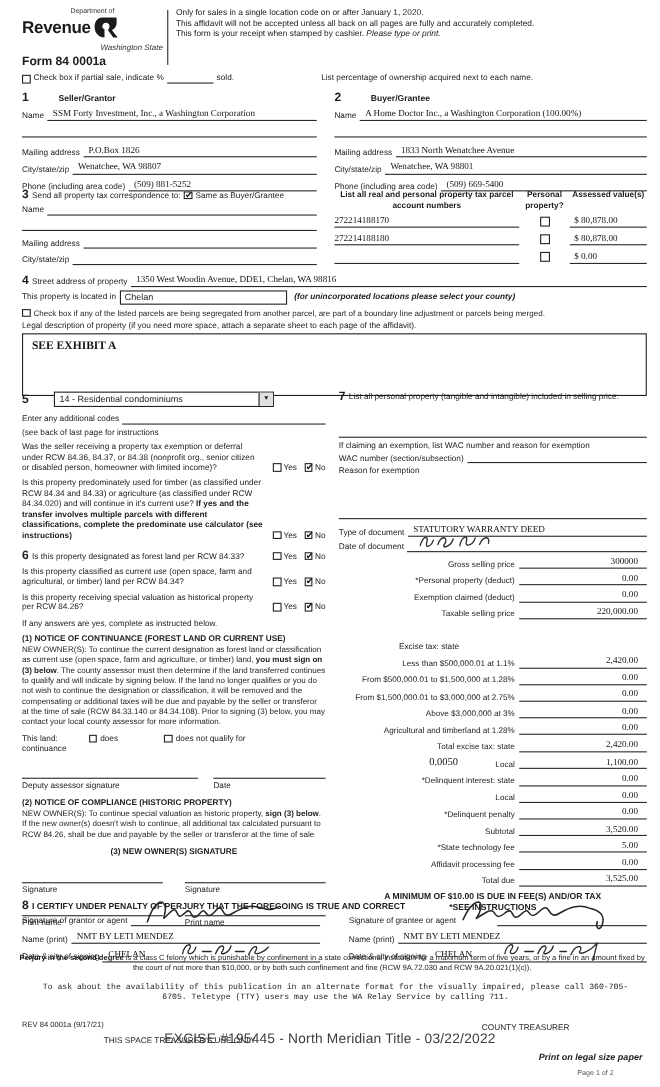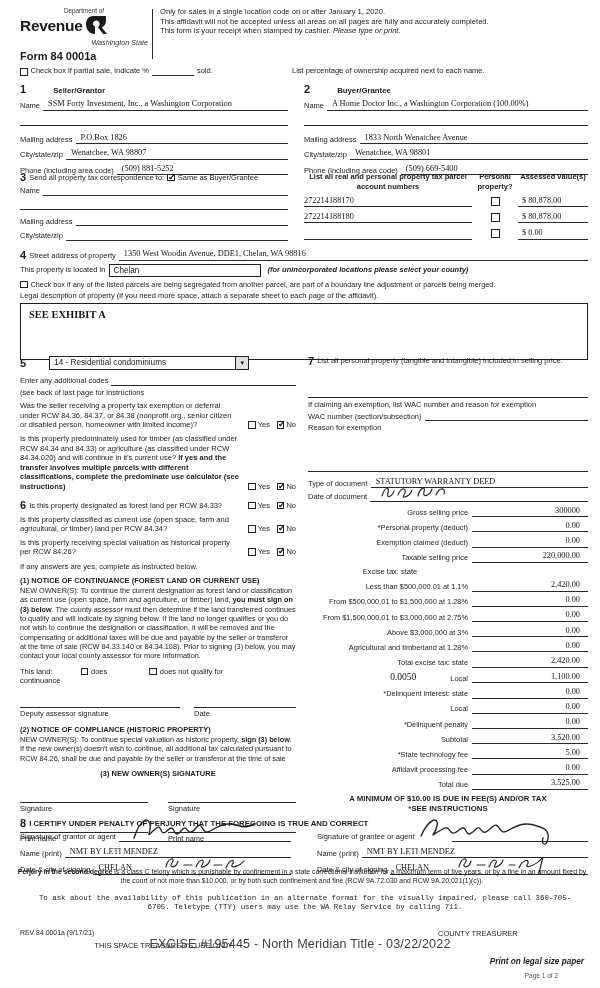--- a/index.html
+++ b/index.html
@@ -28,21 +28,21 @@
   .prow { display:flex; align-items:flex-end; margin-top:4.5px; }
   .pc1 { width:168px; }
   .pc2 { width:46px; text-align:center; }
   .pc3 { flex:1; }
   .prow .pc1 { border-bottom:1px solid #2a2a2a; min-height:10px; }
   .prow .pc3 { border-bottom:1px solid #2a2a2a; min-height:10px; padding-left:4px; }
   
   .taxrow { display:flex; align-items:flex-end; margin-top:3.6px; font-size:7.4px; }
   .taxrow .tl { flex:1; text-align:right; padding-right:4px; white-space:nowrap; }
   .taxrow .tv { width:116px; border-bottom:1px solid #2a2a2a; text-align:right; padding-right:8px; flex:none; }
-  .taxhead { text-align:center; padding-right:116px; margin-top:4px; }
+  .taxhead { text-align:center; padding-right:116px; margin-top:20px; }
   .tlflex { display:flex; justify-content:flex-end; align-items:flex-end; gap:34px; }
   .rate { font-size:9.5px; }
   .hline { border-top:1px solid #2a2a2a; }
   
   .sigblk .line { border-bottom:1px solid #2a2a2a; min-height:10px; }
   .sigblk .cap { margin-top:1px; }
   .scribble { position:absolute; pointer-events:none; }
   .county-box { display:inline-block; width:152px; border:1.2px solid #222; padding:1px 3px; height:13px; font-size:8.2px; vertical-align:-3px; background:#fff; }
   .combo { display:inline-flex; width:200px; border:1.2px solid #222; height:14px; align-items:center; background:#fff; vertical-align:-3px; }
   .combo .ctext { flex:1; padding:0 4px; font-size:8.2px; white-space:nowrap; overflow:hidden; }
@@ -64,21 +64,21 @@
           <path d="M21 1 H8 C3.5 1 1 5 1 9.5 C1 15 5 19 10 19 L10 11.5 C8.6 11 8 10 8 8.8 C8 7 9.5 5.6 11.4 5.6 C13 5.6 14.6 6.8 14.6 8.9 C14.6 11 13 12.2 13 12.2 L18 19 H22 L16.8 12.5 C16.8 12.5 21 10.6 21 6 Z" fill="#1b1b1b"></path>
         </svg>
       </span>
     </div>
     <div class="i" style="text-align:right; font-size:7.2px; color:#333;">Washington State</div>
     <div class="b" style="font-size:11px; margin-top:2px;">Form 84 0001a</div>
   </div>
   <div class="abs" style="top:9px; left:152px; height:50px; border-left:1.6px solid #2a2a2a;"></div>
   <div class="abs" style="top:6px; left:160px; width:430px;">
     <div style="font-size:7.6px; margin-top:1px;">Only for sales in a single location code on or after January 1, 2020.</div>
-    <div style="font-size:7.6px;">This affidavit will not be accepted unless all areas on all pages are fully and accurately completed.</div>
+    <div style="font-size:7.6px;">This affidavit will not be accepted unless all back on all pages are fully and accurately completed.</div>
     <div style="font-size:7.6px;"><span>This form is your receipt when stamped by cashier. </span><span class="i">Please type or print.</span></div>
   </div>
 
   <div class="abs" style="top:66px; left:20px; width:270px; display:flex; align-items:flex-end;">
     <span class="cb"></span>
     <span style="padding-left:3px;">Check box if partial sale, indicate %</span>
     <span style="width:42px; border-bottom:1px solid #2a2a2a; margin:0 3px;"></span>
     <span>sold.</span>
   </div>
   <div class="abs" style="top:66px; left:292px; width:290px;">List percentage of ownership acquired next to each name.</div>

